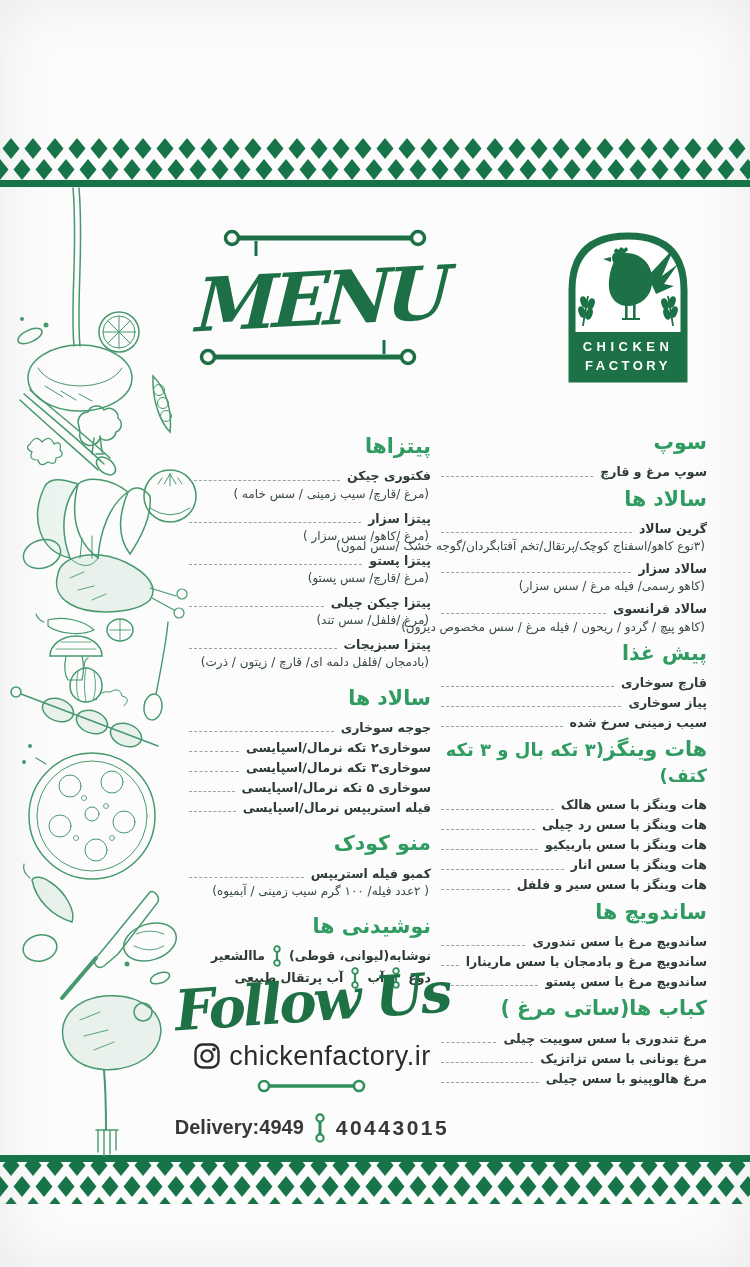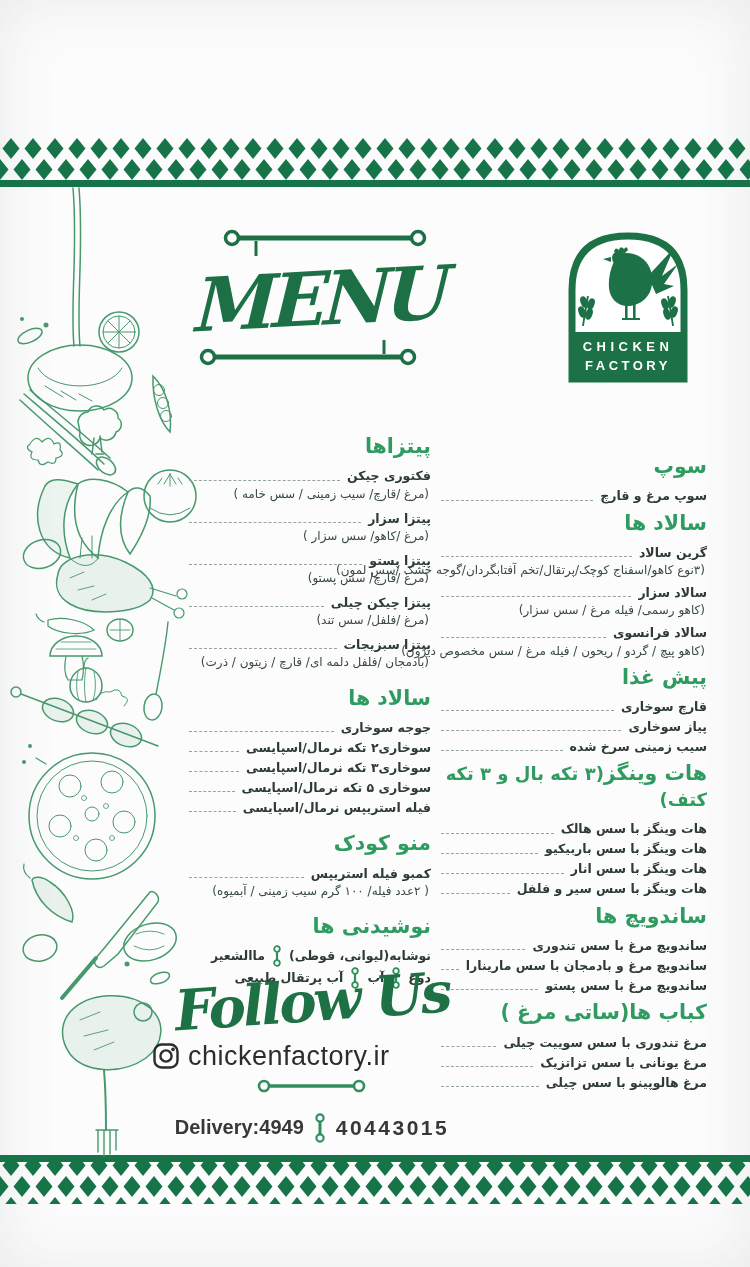--- a/index.html
+++ b/index.html
@@ -17,21 +17,21 @@
   .menu-word{font-family:"DejaVu Serif",serif;font-style:italic;font-weight:800;
              font-size:74px;line-height:1.0;color:#1d7045;letter-spacing:-5px;
              transform:rotate(-3deg) skewX(-6deg);display:block;margin:4px 0 0 0;}
   .dumb-h{display:block;margin:0 auto;}
   .dumb-top{margin-left:26px;}
   .dumb-bot{margin-left:2px;margin-top:2px;}
   
   .cf-logo{position:absolute;left:562px;top:224px;width:132px;height:162px;}
   
   .col{position:absolute;direction:rtl;text-align:right;color:#2e3b33;margin-top:44px;}
-  .col-right{left:437px;top:410px;width:270px;}
+  .col-right{left:437px;top:386px;width:270px;}
   .col-left{left:185px;top:390px;width:246px;}
   .menu-section{margin:0 0 6px 0;}
   .col-right .menu-section{margin-bottom:3px;}
   .col-left .menu-section + .menu-section{margin-top:15px;}
   .section-title{color:#2f9b61;font-weight:800;font-size:20.5px;line-height:1.25;
                  margin:6px 0 5px 0;letter-spacing:0;}
   .menu-section:first-child .section-title{margin-top:0;}
   .title-suffix{font-size:18px;font-weight:700;}
   .item-row{display:flex;align-items:flex-end;height:20px;}
   .item-name{font-size:12.5px;font-weight:700;white-space:nowrap;line-height:1.3;}
@@ -40,21 +40,21 @@
              white-space:nowrap;margin:1px 2px 3px 0;}
   .col-left .item-desc{margin-bottom:5px;}
   .drink-line{display:flex;align-items:center;gap:7px;height:22px;
               font-size:12.5px;font-weight:700;white-space:nowrap;}
   .vsep{flex:0 0 auto;display:block;}
   
   .follow-block{position:absolute;left:152px;top:972px;width:320px;text-align:center;}
   .follow-script{font-family:"DejaVu Serif",serif;font-style:italic;font-weight:800;
                  font-size:56px;color:#1e7045;letter-spacing:-3px;line-height:1.05;
                  transform:rotate(-4deg);display:block;}
-  .insta-row{display:flex;align-items:center;gap:8px;margin-top:10px;}
+  .insta-row{display:flex;align-items:center;justify-content:center;gap:8px;margin-top:10px;}
   .insta-text{font-family:"Liberation Sans",sans-serif;font-size:27px;font-weight:500;
               color:#2c2c2c;letter-spacing:.5px;}
   .insta-sep{display:block;margin:6px auto 2px auto;}
   .delivery-row{display:flex;align-items:center;justify-content:center;gap:9px;margin-top:19px;
                 font-family:"Liberation Sans",sans-serif;color:#383838;}
   .delivery-label{font-size:20px;font-weight:700;}
   .delivery-phone{font-size:21px;font-weight:700;letter-spacing:2.5px;}
 </style>
 </head>
 <body>
@@ -382,20 +382,24 @@
           <span class="leader"></span>
         </div>
       </div>
       <div class="menu-section">
         <div class="section-title"><span>هات وینگز</span><span class="title-suffix">(۳ تکه بال و ۳ تکه کتف)</span></div>
         <div class="item-row">
           <span class="item-name">هات وینگز با سس هالک</span>
           <span class="leader"></span>
         </div>
         <div class="item-row">
+          <span class="item-name">هات وینگز با سس رد چیلی</span>
+          <span class="leader"></span>
+        </div>
+        <div class="item-row">
           <span class="item-name">هات وینگز با سس باربیکیو</span>
           <span class="leader"></span>
         </div>
         <div class="item-row">
           <span class="item-name">هات وینگز با سس انار</span>
           <span class="leader"></span>
         </div>
         <div class="item-row">
           <span class="item-name">هات وینگز با سس سیر و فلفل</span>
           <span class="leader"></span>

